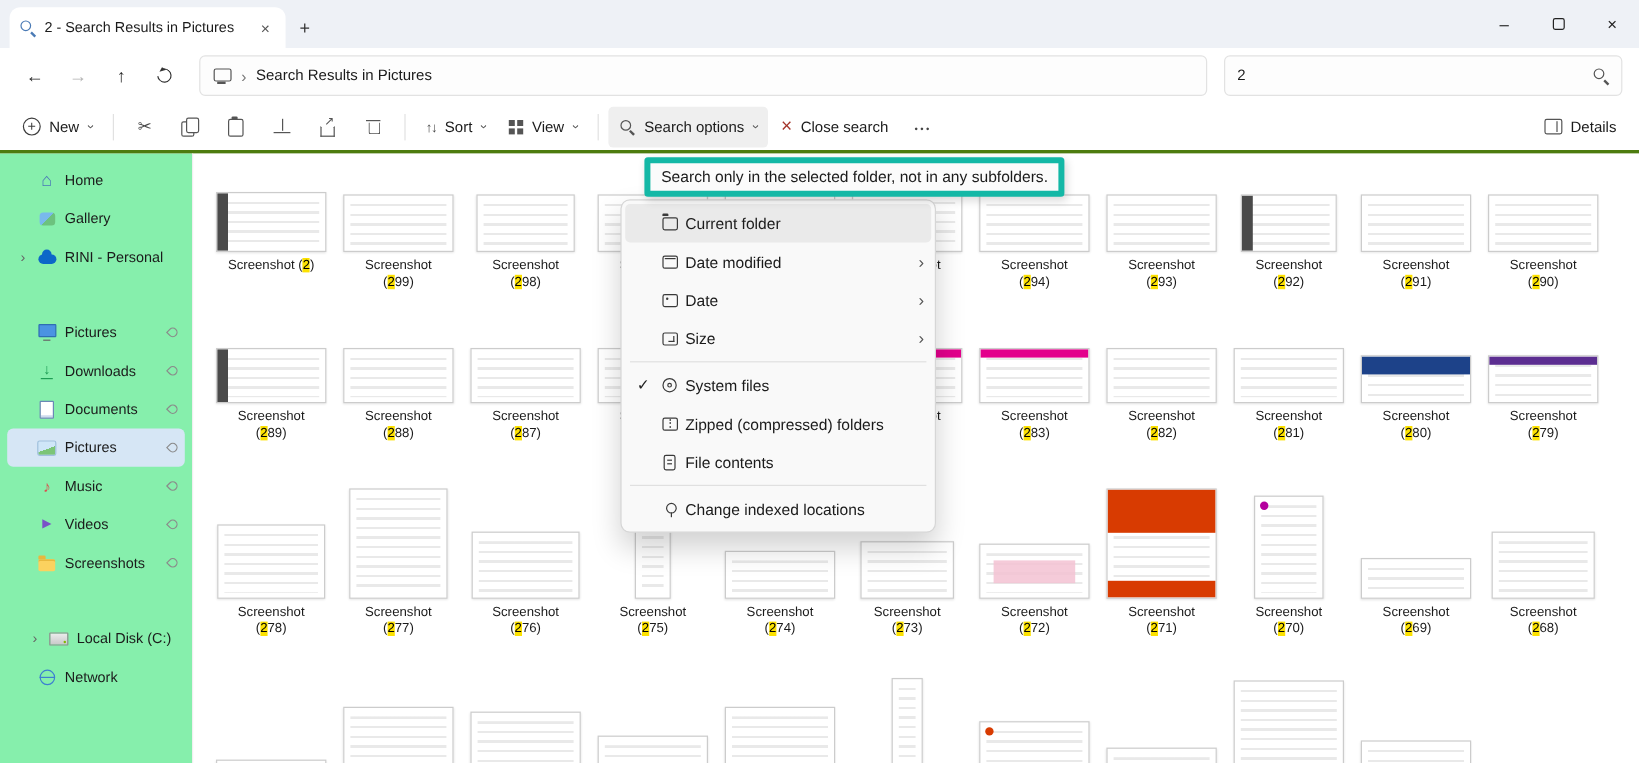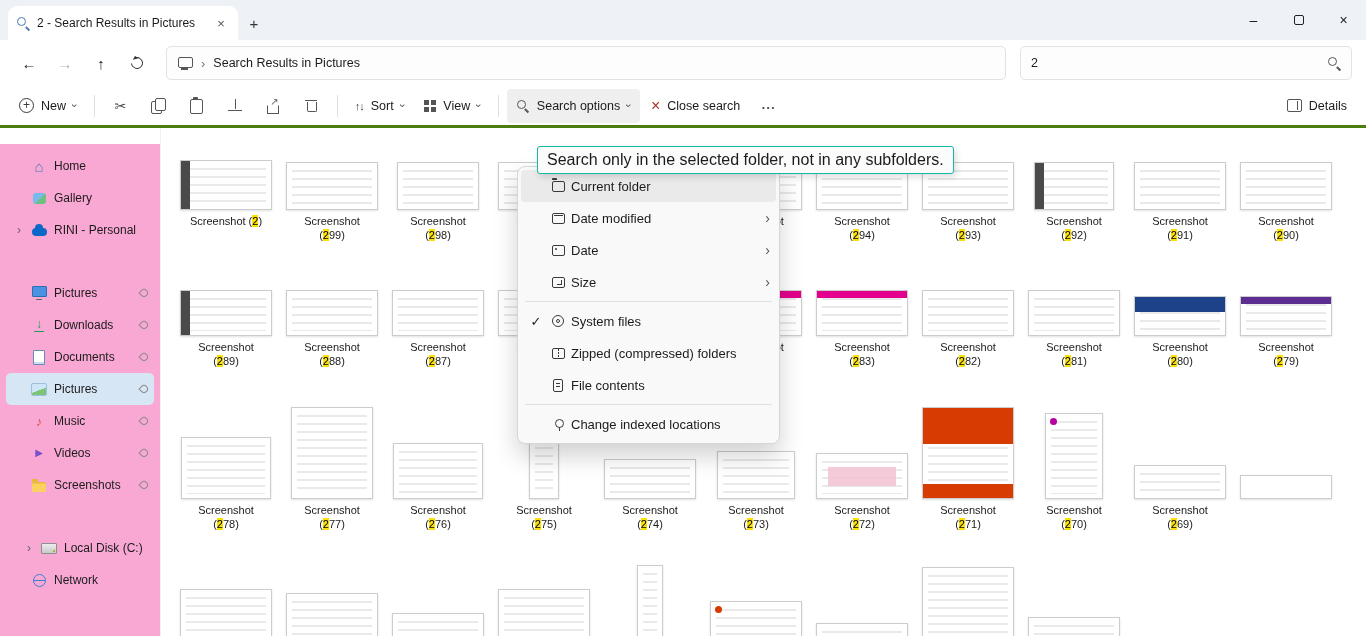--- a/index.html
+++ b/index.html
@@ -68,21 +68,21 @@
   .ic-sort::before{content:"\2191\2193";font-size:11px;letter-spacing:-1px;color:#444}
   .ic-view{width:12px;height:12px;position:relative}
   .ic-view::before{content:"";position:absolute;left:0;top:0;width:5px;height:5px;background:#555;box-shadow:7px 0 #555,0 7px #555,7px 7px #555}
   .ic-closeX::before{content:"\00d7";font-size:16px;color:#a4342a;line-height:1}
   .ic-more::before{content:"\2022\2022\2022";letter-spacing:2px;font-size:8px;color:#444}
   .ic-details{width:15px;height:13px;border:1.2px solid #555;border-radius:2px;position:relative}
   .ic-details::after{content:"";position:absolute;right:3px;top:1px;bottom:1px;width:1.2px;background:#555}
   .t-details{margin-left:auto}
 
   
-  .sidebar{position:absolute;left:0;top:144px;width:160px;bottom:0;background:#f9a8d4;padding-top:6px;overflow:hidden}
+  .sidebar{position:absolute;left:0;top:128px;width:160px;bottom:0;background:#86efac;padding-top:6px;overflow:hidden}
   .srow{display:flex;align-items:center;height:32px;margin:0 6px;padding-left:8px;gap:6px;border-radius:5px}
   .srow.sel{background:var(--sel)}
   .srow.ind{padding-left:18px}
   .sgap{height:31px}
   .schev{width:10px;flex:0 0 10px;font-size:12px;color:#666;display:inline-block;text-align:center}
   .schev.down{transform:rotate(90deg)}
   .sicon{width:18px;height:16px;display:flex;align-items:center;justify-content:center;flex:0 0 18px;position:relative}
   .slabel{flex:1;font-size:12px;white-space:nowrap;overflow:hidden}
   .spin{width:12px;height:12px;flex:0 0 12px;position:relative;margin-right:4px}
   .spin::before{content:"";position:absolute;left:2px;top:2px;width:6px;height:6px;border:1.3px solid #8a8a8a;border-radius:50% 50% 50% 0;transform:rotate(45deg)}
@@ -145,22 +145,22 @@
   .mi-gear::before{content:"";position:absolute;inset:3px;border-radius:50%;border:1.2px solid #3a3a3a}
   .mi-zip::before{content:"";position:absolute;left:50%;top:0;bottom:0;width:1.2px;
      background:repeating-linear-gradient(180deg,#3a3a3a 0 1.5px,transparent 1.5px 3px)}
   .mi-doc{width:10px;height:13px}
   .mi-doc::before{content:"";position:absolute;left:2px;right:2px;top:3px;height:1.2px;background:#3a3a3a;box-shadow:0 3px 0 #3a3a3a}
   .mi-pin{border-color:transparent}
   .mi-pin::before{content:"";position:absolute;left:2.5px;top:-1px;width:7px;height:7px;border:1.2px solid #3a3a3a;border-radius:50%}
   .mi-pin::after{content:"";position:absolute;left:6.5px;top:7px;width:1.2px;height:4.5px;background:#3a3a3a}
 
   
-  .tooltip{position:absolute;left:537px;top:146px;background:#fbfbfb;border:1px solid #14b8a6;border-radius:3px;
-           box-shadow:2px 3px 7px rgba(0,0,0,.14);padding:4px 9px;font-size:16px;color:#1b1b1b;white-space:nowrap;z-index:60}
+  .tooltip{position:absolute;left:537px;top:131px;background:#fbfbfb;border:5px solid #14b8a6;border-radius:3px;
+           box-shadow:2px 3px 7px rgba(0,0,0,.14);padding:4px 9px;font-size:13px;color:#1b1b1b;white-space:nowrap;z-index:60}
 </style>
 </head>
 <body>
 
 <div class="titlebar">
   <div class="tab">
     <span class="mag blue"></span>
     <span class="tab-title">2 - Search Results in Pictures</span>
     <span class="tab-close">×</span>
   </div>
@@ -585,20 +585,28 @@
     </div>
     <div class="flabel">Screenshot <span class="nw">(<mark>2</mark>70)</span></div>
   </div>
       <div class="cell">
     <div class="twrap tall">
       <div class="thumb" style="width: 92px; height: 34px;">
             <div class="lines"></div>
           </div>
     </div>
     <div class="flabel">Screenshot <span class="nw">(<mark>2</mark>69)</span></div>
+  </div>
+      <div class="cell">
+    <div class="twrap tall">
+      <div class="thumb" style="width: 86px; height: 56px;">
+            <div class="lines"></div>
+          </div>
+    </div>
+    <div class="flabel">Screenshot <span class="nw">(<mark>2</mark>68)</span></div>
   </div>
       <div class="cell">
     <div class="twrap tall">
       <div class="thumb" style="width: 92px; height: 24px;"></div>
     </div>
 
   </div>
       <div class="cell">
     <div class="twrap tall">
       <div class="thumb" style="width: 92px; height: 68px;">

